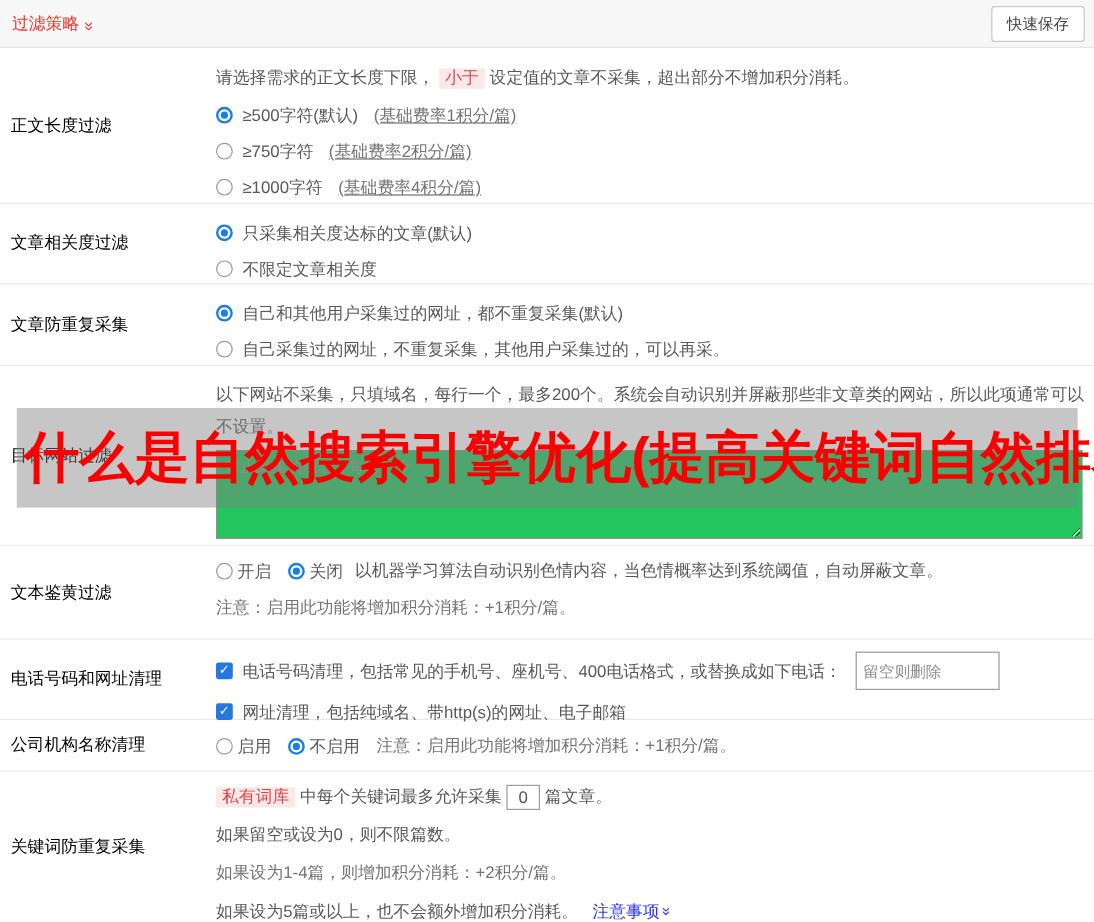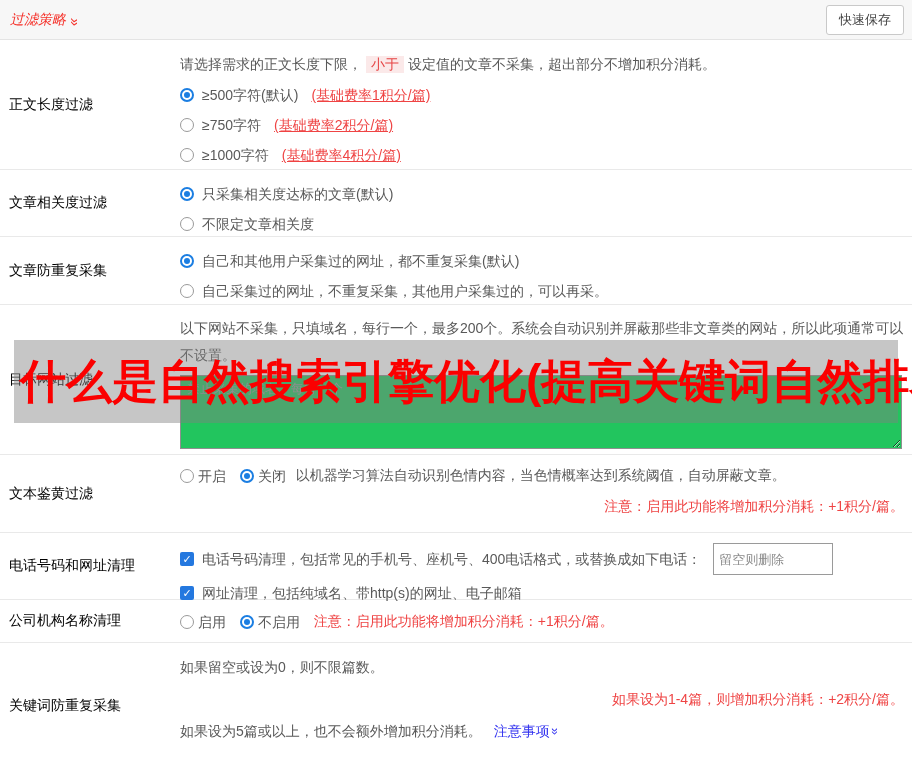--- a/index.html
+++ b/index.html
@@ -1,42 +1,42 @@
 <!DOCTYPE html>
 <html><head>
 <meta charset="utf-8">
 <style>
   * { margin:0; padding:0; box-sizing:border-box; }
   body { background:#fff; font-family:"Liberation Sans","DejaVu Sans",sans-serif; }
   .page { position:relative; width:912px; height:768px; background:#fff; overflow:hidden; font-size:14px; color:#555; }
 
   
   .hdr { height:40px; background:#f7f7f7; border-bottom:1px solid #e4e4e4; display:flex; align-items:center; justify-content:space-between; padding:0 8px 0 10px; }
-  .hdr-title { color:#f5322b; font-size:14px; cursor:pointer; display:inline-flex; align-items:flex-end; gap:3px;font-style:italic; }
+  .hdr-title { color:#f5322b; font-size:14px; cursor:pointer; display:inline-flex; align-items:flex-end; gap:3px; }
   .chev { display:inline-block; transform:rotate(-90deg); font-size:14px; line-height:1; }
   .btn-save { background:#fff; border:1px solid #c9c9c9; border-radius:3px; padding:5px 12px; font-size:13px; color:#444; cursor:pointer; font-family:inherit; }
 
   
   .row { display:flex; border-bottom:1px solid #e9e9e9; }
   .row-label { width:180px; flex:0 0 180px; padding-left:9px; display:flex; align-items:center; color:#000000; }
   .row-content { flex:1; padding:6px 8px 4px 0; }
   .line { line-height:20px; margin:8px 0 10px 0; color:#595959; }
   .opt { display:flex; align-items:center; gap:8px; cursor:pointer; }
 
   
   .radio { width:14px; height:14px; border-radius:50%; border:1px solid #9a9a9a; background:#fff; flex:0 0 14px; display:inline-flex; align-items:center; justify-content:center; }
   .radio.sel { border:2px solid #1b7ee2; }
   .radio.sel::after { content:""; width:6px; height:6px; border-radius:50%; background:#1b7ee2; }
   .inline-opt { display:inline-flex; align-items:center; gap:4px; cursor:pointer; vertical-align:middle; }
 
   
   .checkbox { width:14px; height:14px; border-radius:2px; background:#2478df; flex:0 0 14px; display:inline-flex; align-items:center; justify-content:center; }
   .checkbox::after { content:"✓"; color:#fff; font-size:11px; font-weight:bold; line-height:1; }
 
-  .red { color:#ef4444;text-align:right; }
+  .red { color:#737373; }
   .u { text-decoration:underline; }
   .note-gap { margin-left:5px; }
   .badge { color:#e64545; background:#fbe9e9; padding:1px 5px; margin:0 4px;font-family:Liberation Serif, serif; }
 
   .desc2 { line-height:27px; margin:4px 0 6px 0; color:#595959; }
   textarea.site-ta { width:722px; height:74px; border:1px solid #8f8f8f; font-family:inherit; font-size:13px; color:#555; padding:4px 6px; background:#22c55e; }
   textarea.site-ta::placeholder { color:#999; }
 
   input.phone-in { width:120px; height:22px; border:1px solid #9a9a9a; font-family:inherit; font-size:13px; padding:15px 5px; color:#555; margin-left:4px; vertical-align:middle; }
   input.phone-in::placeholder { color:#8b8b8b; }
@@ -171,20 +171,23 @@
           <span>不启用</span>
         </span>
         <span class="red" style="margin-left:4px">注意：启用此功能将增加积分消耗：+1积分/篇。</span>
       </div>
     </div>
   </div>
 
   <div class="row" style="height:125px; border-bottom:none">
     <div class="row-label">关键词防重复采集</div>
     <div class="row-content">
+      <div class="line" style="margin-top:4px">
+        <span class="badge" style="margin-left:0">私有词库</span><span>中每个关键词最多允许采集</span><input class="count-in" type="text" value="0" style=""><span>篇文章。</span>
+      </div>
       <div class="line" style="margin-bottom:12px">如果留空或设为0，则不限篇数。</div>
       <div class="line red" style="margin-bottom:12px">如果设为1-4篇，则增加积分消耗：+2积分/篇。</div>
       <div class="line">
         <span>如果设为5篇或以上，也不会额外增加积分消耗。</span>
         <span class="link">
           <span>注意事项</span><span class="chev">«</span>
         </span>
       </div>
     </div>
   </div>

